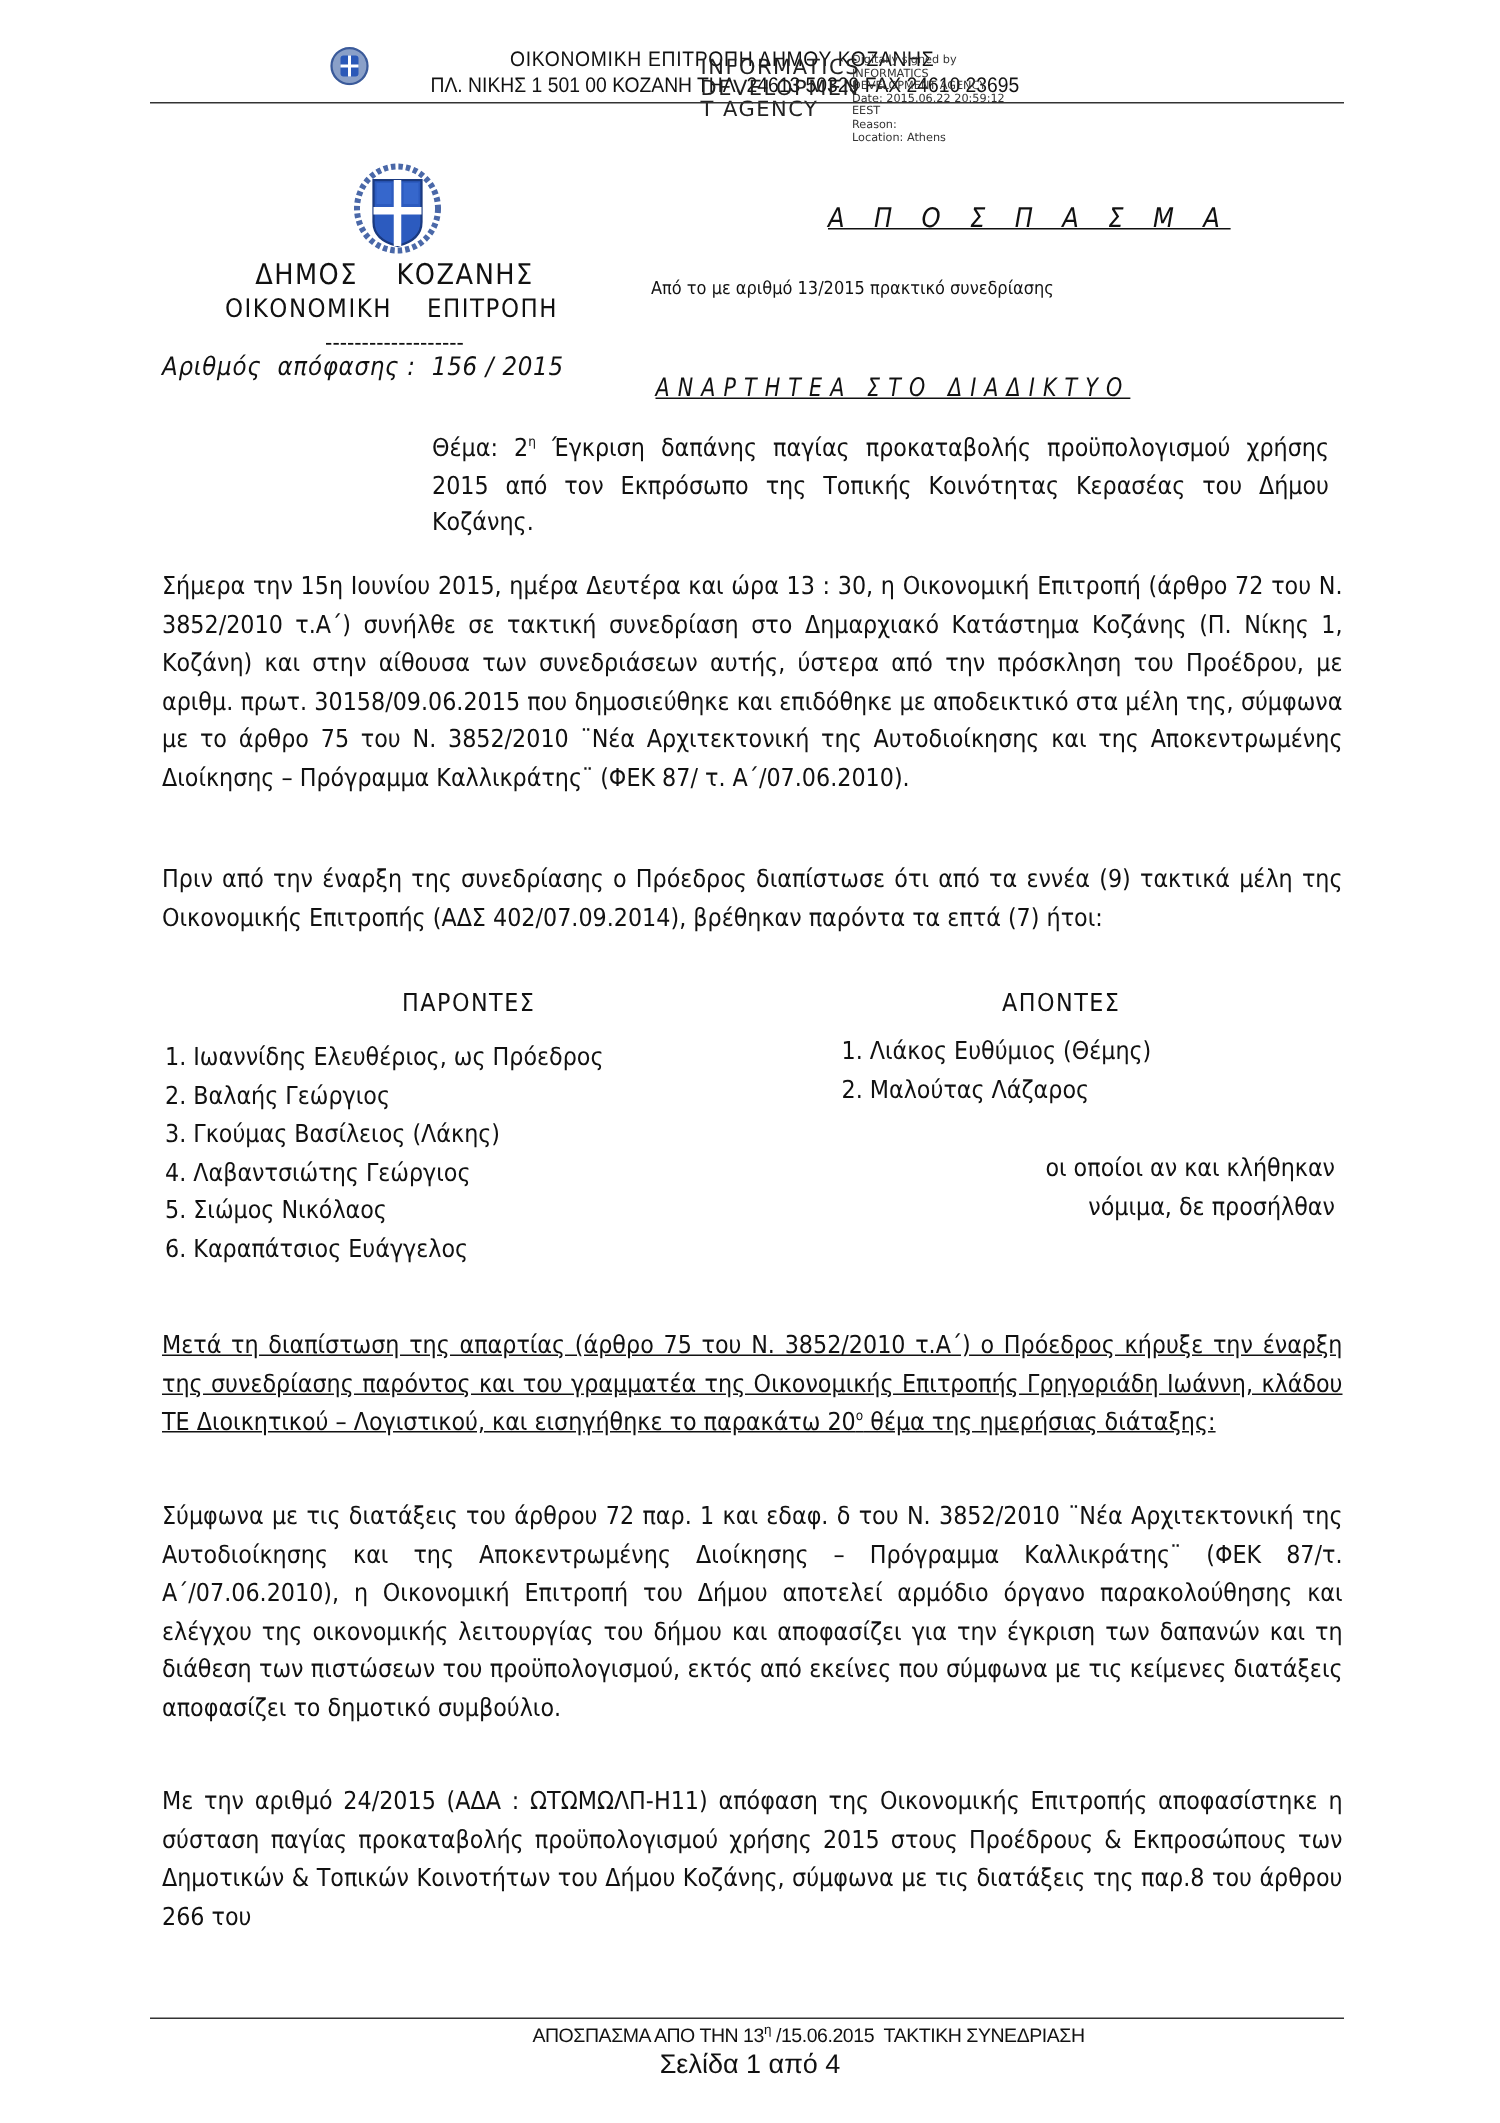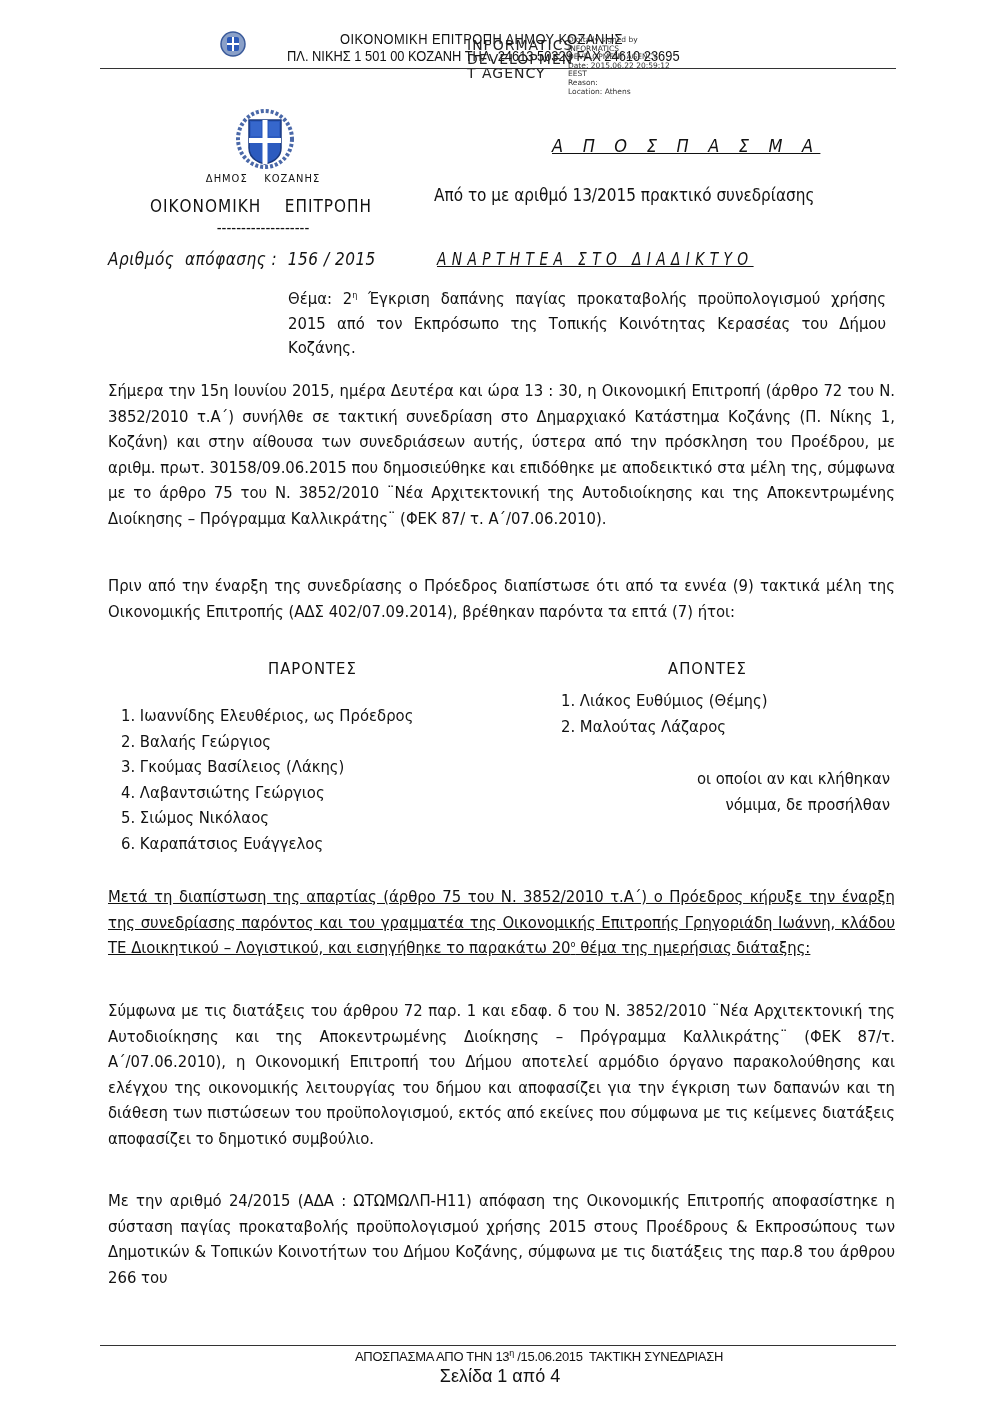--- a/index.html
+++ b/index.html
@@ -21,43 +21,43 @@
   .sig-big div { white-space: nowrap; }
   .sig-small { position: absolute; left: 568px; top: 36px; font-size: 7.5px; line-height: 8.6px; color: #333;
                font-family: "DejaVu Sans", sans-serif; }
   .sig-small div { white-space: nowrap; }
 
   
   .emblem-big { position: absolute; left: 235px; top: 108px; width: 60px; height: 62px; }
   .title-apospasma { position: absolute; left: 552px; top: 135px; font-size: 18px; font-style: italic; letter-spacing: 8px;
                      text-decoration: underline; white-space: nowrap; font-family: "DejaVu Sans", sans-serif;
                      transform: scaleX(0.9); transform-origin: left; }
-  .org-line1 { position: absolute; left: 132px; top: 172px; width: 262px; text-align: center; font-size: 11px; letter-spacing: 1px; white-space: nowrap; }
+  .org-line1 { position: absolute; left: 132px; top: 172px; width: 262px; text-align: center; font-size: 19px; letter-spacing: 1px; white-space: nowrap; }
   .org-line2 { position: absolute; left: 124px; top: 196px; width: 274px; text-align: center; font-size: 17px; letter-spacing: 1px; white-space: nowrap; }
   .org-dashes { position: absolute; left: 128px; top: 219px; width: 270px; text-align: center; font-size: 15px; letter-spacing: 0; white-space: nowrap; overflow: hidden; }
-  .from-minutes { position: absolute; left: 434px; top: 185px; font-size: 17px; white-space: nowrap; }
-  .decision-label { position: absolute; left: 108px; top: 249px; font-size: 17px; font-style: italic; white-space: nowrap; letter-spacing: 0.5px; }
+  .from-minutes { position: absolute; left: 434px; top: 185px; font-size: 12px; white-space: nowrap; }
+  .decision-label { position: absolute; left: 108px; top: 235px; font-size: 17px; font-style: italic; white-space: nowrap; letter-spacing: 0.5px; }
   .internet-label { position: absolute; left: 437px; top: 249px; font-size: 17px; font-style: italic; letter-spacing: 6px;
                     text-decoration: underline; white-space: nowrap; transform: scaleX(0.9); transform-origin: left; }
 
   
   .subject { position: absolute; left: 288px; top: 287px; width: 598px; font-size: 16.5px; line-height: 24.5px; text-align: justify; }
 
   
   .para { position: absolute; left: 108px; width: 787px; font-size: 16.5px; line-height: 25.5px; text-align: justify; }
   .p1 { top: 378px; }
   .p2 { top: 573px; }
   .p3 { top: 884px; text-decoration: underline; }
   .p4 { top: 998px; }
   .p5 { top: 1188px; }
 
   
   .present-head { position: absolute; left: 268px; top: 659px; font-size: 16.5px; letter-spacing: 1px; white-space: nowrap; }
   .absent-head { position: absolute; left: 668px; top: 659px; font-size: 16.5px; letter-spacing: 1px; white-space: nowrap; }
-  .present-list { position: absolute; left: 106px; top: 688px; font-size: 16.5px; line-height: 25.6px; margin: 15px; padding: 0; list-style: none; }
+  .present-list { position: absolute; left: 106px; top: 688px; font-size: 16.5px; line-height: 25.6px; margin: 4px; padding: 0; list-style: none; }
   .absent-list { position: absolute; left: 561px; top: 688px; font-size: 16.5px; line-height: 25.6px; margin: 0; padding: 0; list-style: none; }
   .absent-note { position: absolute; left: 570px; top: 766px; width: 320px; text-align: right; font-size: 16.5px; line-height: 25.6px; }
 
   sup { font-size: 9px; vertical-align: super; line-height: 0; }
 
   
   .ftr-rule { position: absolute; left: 100px; top: 1345px; width: 796px; height: 0; border-top: 1.5px solid #333; }
   .ftr-line1 { position: absolute; left: 0; top: 1349px; width: 1000px; text-align: center; font-size: 13px; white-space: nowrap;
                font-family: "Liberation Sans", sans-serif; letter-spacing: -0.3px; margin-left: 39px; }
   .ftr-line2 { position: absolute; left: 0; top: 1366px; width: 1000px; text-align: center; font-size: 18px; white-space: nowrap;

